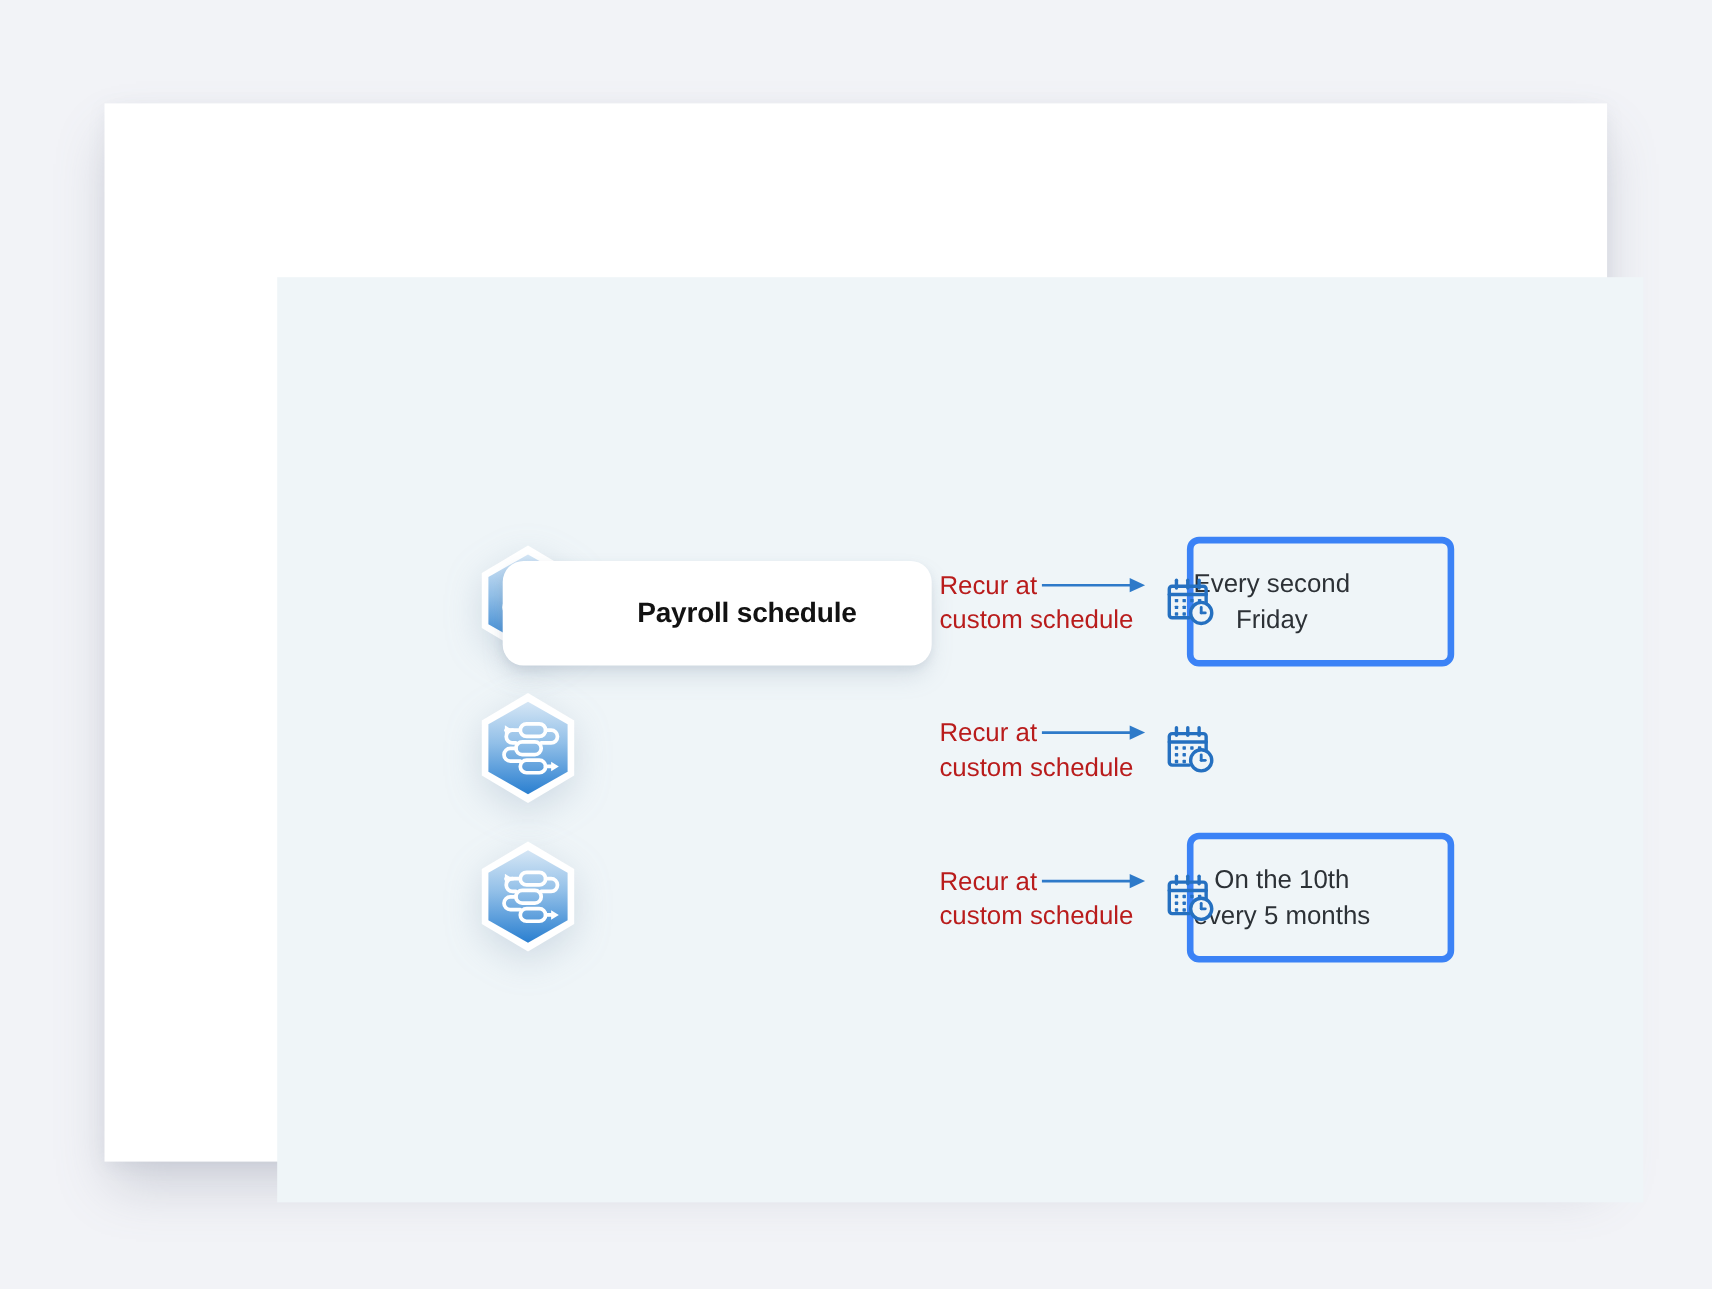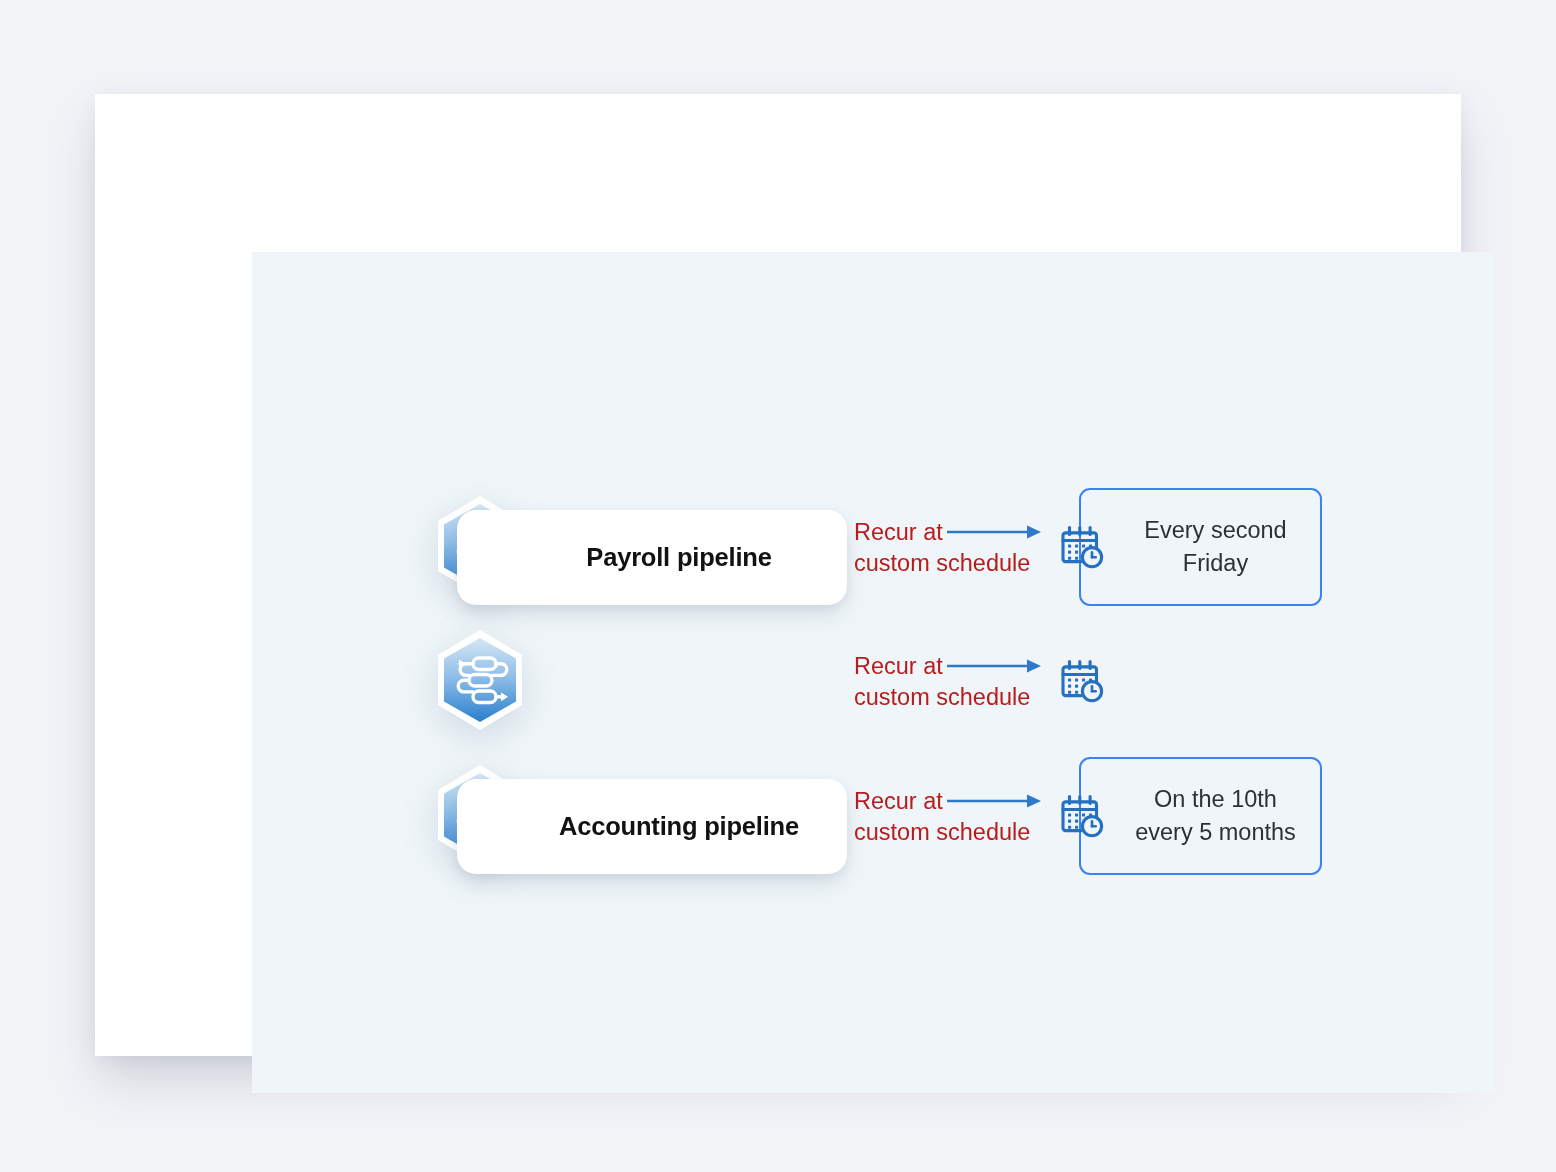--- a/index.html
+++ b/index.html
@@ -124,26 +124,25 @@
   }
   .connector-arrow svg { display: block; }
 
   
   .schedule-box {
     position: absolute;
     left: 827px;
     top: 0px;
     width: 243px;
     height: 118px;
-    border: 2px solid #3b82f6;
+    border: 6px solid #3b82f6;
     border-radius: 11px;
     display: flex;
     align-items: center;
-    justify-content: center;
-    padding-left: 38px;
+    justify-content: flex-start;
     padding-right: 8px;
   }
   .schedule-text {
     font-size: 23.5px;
     line-height: 33px;
     color: #2c3136;
     text-align: center;
     white-space: pre-line;
   }
 
@@ -191,21 +190,21 @@
               <path d="M36 41.8 H30"></path>
             </g>
             <g fill="#ffffff">
               <polygon points="29,37.4 36,41.8 29,46.2"></polygon>
               <polygon points="71,70.4 78,74.8 71,79.2"></polygon>
             </g>
           </svg>
         </div>
 
         <div class="pipeline-pill">
-          <span class="pipeline-label">Payroll pipeline</span>
+          <span class="pipeline-label">Payroll schedule</span>
         </div>
 
         <div class="connector">
           <div class="connector-text">Recur at
 custom schedule</div>
           <div class="connector-arrow">
             <svg width="96" height="20" viewBox="0 0 96 20">
               <line x1="0" y1="10" x2="82" y2="10" stroke="#2e7ac9" stroke-width="2.4"></line>
               <polygon points="80,3.5 94,10 80,16.5" fill="#2e7ac9"></polygon>
             </svg>
@@ -341,23 +340,20 @@
               <path d="M66 74.8 H72"></path>
               <path d="M36 41.8 H30"></path>
             </g>
             <g fill="#ffffff">
               <polygon points="29,37.4 36,41.8 29,46.2"></polygon>
               <polygon points="71,70.4 78,74.8 71,79.2"></polygon>
             </g>
           </svg>
         </div>
 
-        <div class="pipeline-pill">
-          <span class="pipeline-label">Accounting pipeline</span>
-        </div>
 
         <div class="connector">
           <div class="connector-text">Recur at
 custom schedule</div>
           <div class="connector-arrow">
             <svg width="96" height="20" viewBox="0 0 96 20">
               <line x1="0" y1="10" x2="82" y2="10" stroke="#2e7ac9" stroke-width="2.4"></line>
               <polygon points="80,3.5 94,10 80,16.5" fill="#2e7ac9"></polygon>
             </svg>
           </div>

